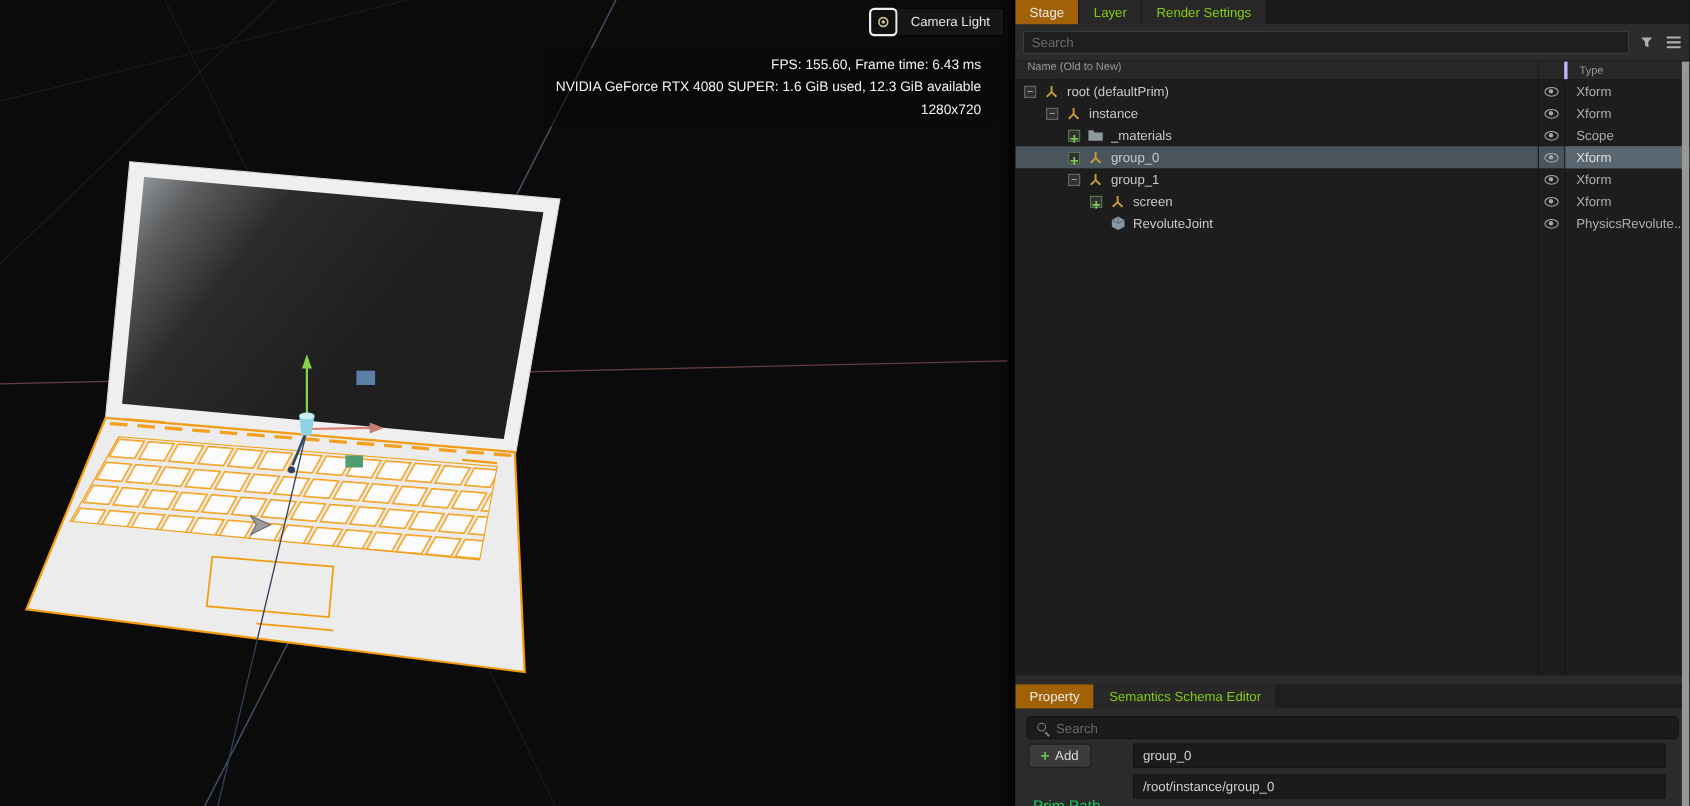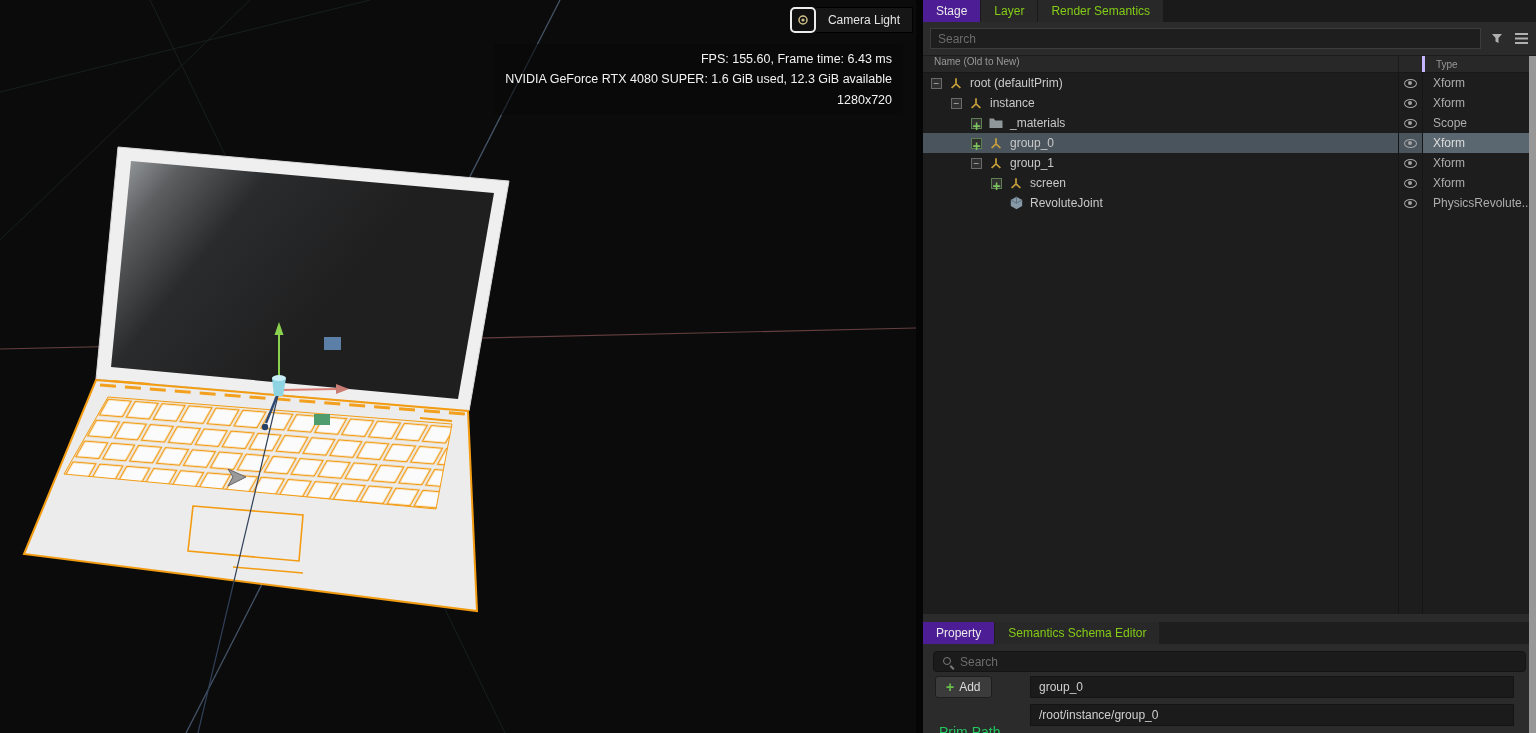--- a/index.html
+++ b/index.html
@@ -18,21 +18,21 @@
   .stats{position:absolute;top:44px;right:13px;background:rgba(8,8,8,.6);color:#f2f2f2;
     font-size:12.5px;line-height:1.62;text-align:right;padding:5px 11px;z-index:3}
 
   
   .gap{width:7px;flex:none;background:#050505}
   .side{position:relative;width:613px;height:733px;flex:none;background:#2b2b2b;overflow:hidden}
 
   .tabbar{display:flex;background:#1a1a1a;height:22px}
   .tab{display:flex;align-items:center;padding:0 13px;font-size:12px;color:#84cc16;
     background:#282828;margin-right:1px;white-space:nowrap}
-  .tab.active{background:#4c1d95;color:#eaeaea}
+  .tab.active{background:#a16207;color:#eaeaea}
 
   .stage{position:absolute;top:0;left:0;right:0;height:622px}
   .searchrow{display:flex;align-items:center;height:33px;padding:0 7px;gap:8px;background:#2b2b2b}
   .search-input{flex:1;height:21px;background:#1e1e1e;border:1px solid #3c3c3c;color:#ddd;
     font-size:12px;padding:0 7px;outline:none;font-family:inherit}
   input::placeholder{color:#6c6c6c}
   .icon-btn{display:flex;align-items:center;justify-content:center;width:16px;flex:none}
 
   .cols{display:flex;align-items:flex-start;height:18px;background:#282828;border-top:1px solid #1c1c1c;
     border-bottom:1px solid #181818;font-size:10px;color:#989898}
@@ -156,21 +156,21 @@
   </div>
 
   <div class="gap"></div>
 
   <div class="side">
 
     <div class="stage">
       <div class="tabbar" id="stage-tabs">
           <div class="tab active">Stage</div>
           <div class="tab">Layer</div>
-          <div class="tab">Render Semantics</div>
+          <div class="tab">Render Settings</div>
         </div>
 
       <div class="searchrow">
         <input class="search-input" placeholder="Search" style="">
         <span class="icon-btn">
           <svg width="12" height="11" viewBox="0 0 12 11">
               <path d="M1 1h10L7.5 5v5l-3-1.5V5z" fill="#b0b0b0"></path>
             </svg>
         </span>
         <span class="icon-btn">

